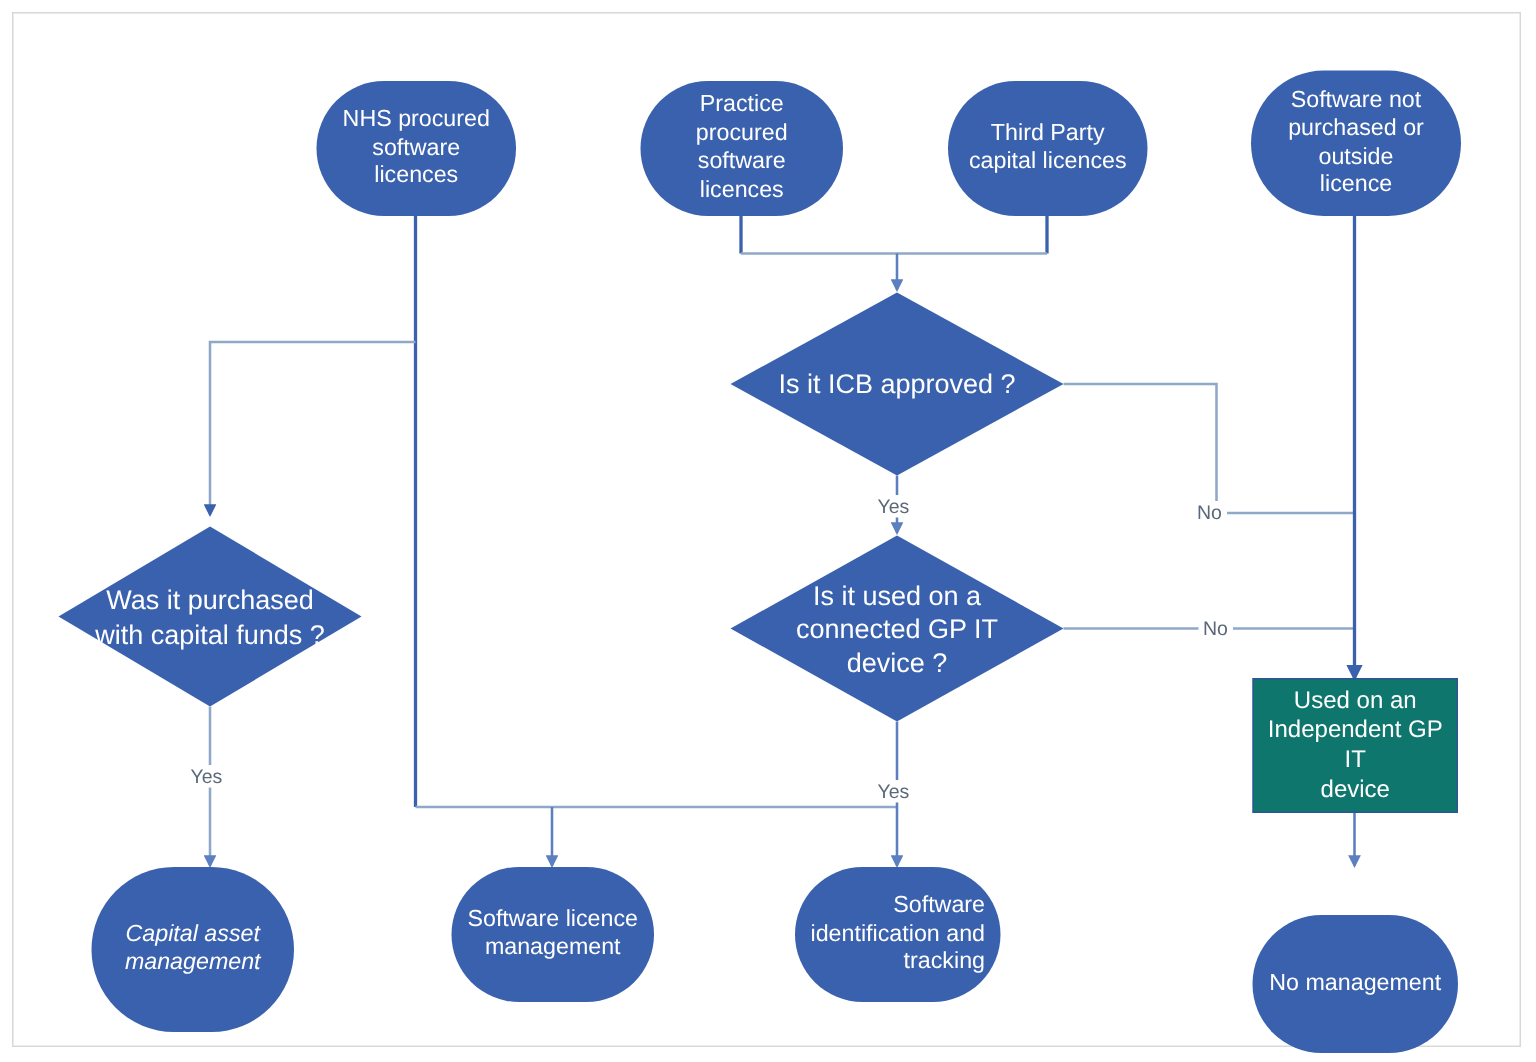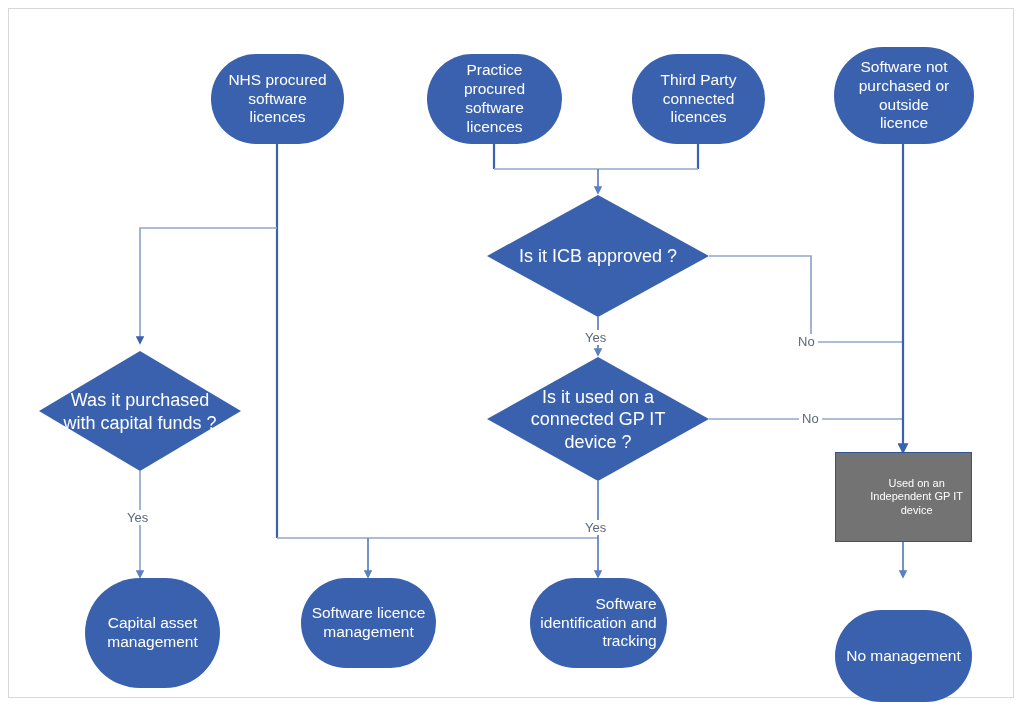--- a/index.html
+++ b/index.html
@@ -32,23 +32,23 @@
     white-space:pre-line;
     z-index:3;
   }
   .terminator{
     background:#3A61AE;
     border-radius:999px;
     font-size:15.5px;
     padding:4px 10px;
   }
   .process{
-    background:#737373;
+    background:#0f766e;
     border:1.5px solid #2F5597;
-    font-size:11px;
+    font-size:16px;
     padding:4px 8px;
     justify-content:flex-end;
   }
   .decision-label{
     position:absolute;
     display:flex;align-items:center;justify-content:center;
     text-align:center;color:#fff;font-size:18px;line-height:1.25;
     white-space:pre-line;z-index:4;pointer-events:none;
   }
   .edge-label{
@@ -113,21 +113,21 @@
 software licences</span>
   </div>
 
   <div class="node terminator" style="left:418px;top:45px;width:135px;height:90px;">
     <span>Practice procured
 software licences</span>
   </div>
 
   <div class="node terminator" style="left:623px;top:45px;width:133px;height:90px;">
     <span>Third Party
-connected licences</span>
+capital licences</span>
   </div>
 
   <div class="node terminator" style="left:825px;top:38px;width:140px;height:97px;">
     <span>Software not
 purchased or outside
 licence</span>
   </div>
 
   <div class="decision-label" style="left:484px;top:227px;width:210px;height:40px;">
     <span>Is it ICB approved ?</span>
@@ -143,21 +143,21 @@
 connected GP IT
 device ?</span>
   </div>
 
   <div class="node process" style="left:826px;top:443px;width:137px;height:90px;">
     <span>Used on an
 Independent GP IT
 device</span>
   </div>
 
-  <div class="node terminator" style="left:76px;top:569px;width:135px;height:110px;">
+  <div class="node terminator" style="left:52px;top:569px;width:135px;height:110px;font-style:italic;">
     <span>Capital asset
 management</span>
   </div>
 
   <div class="node terminator" style="left:292px;top:569px;width:135px;height:90px;">
     <span>Software licence
 management</span>
   </div>
 
   <div class="node terminator" style="left:521px;top:569px;width:137px;height:90px;text-align:right;">

